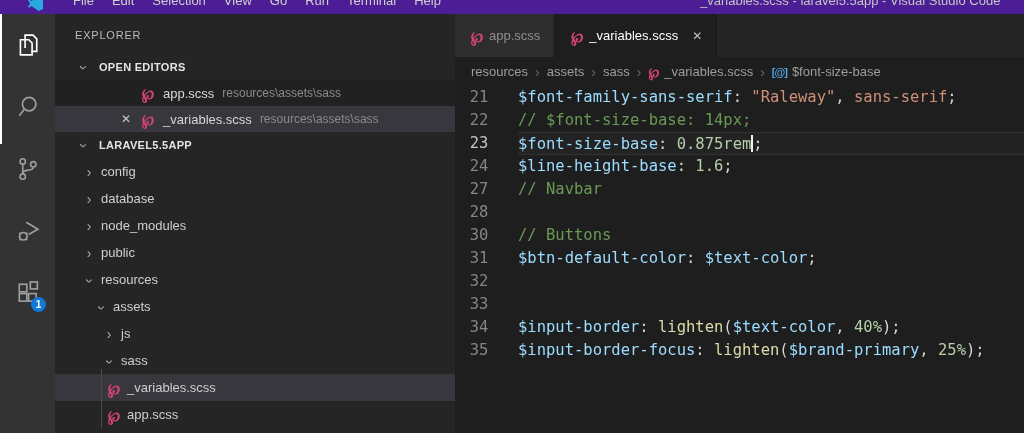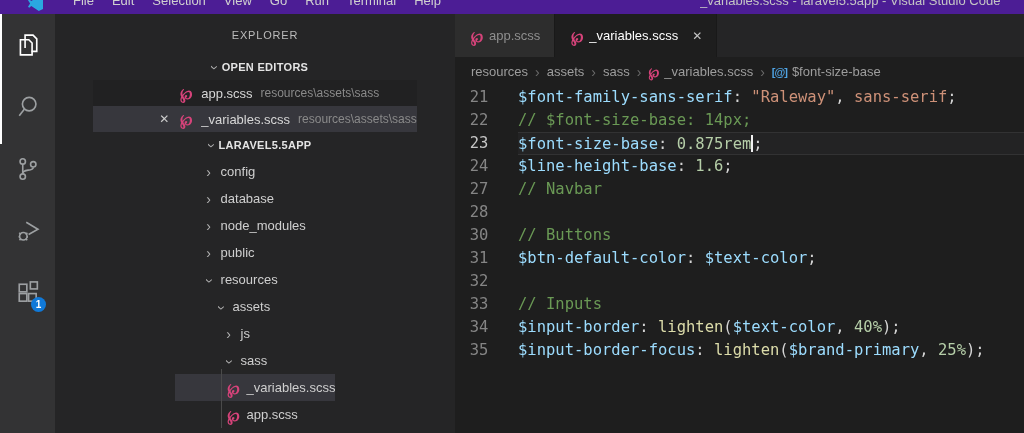--- a/index.html
+++ b/index.html
@@ -21,23 +21,23 @@
   
   .activitybar { width:55px; background:#333334; position:relative; flex:none; display:flex; flex-direction:column; }
   .active-indicator { position:absolute; left:0; top:0; width:2px; height:130px; background:#ffffff; }
   .act-slot { height:62px; display:flex; align-items:center; justify-content:center; position:relative; cursor:pointer; }
   .act-slot svg { width:28px; height:28px; stroke:#9da0a2; fill:none; stroke-width:1.4; }
   .act-slot.active svg { stroke:#ffffff; }
   .badge { position:absolute; right:9px; bottom:12px; min-width:15px; height:15px; border-radius:50%;
            background:#1079d8; color:#ffffff; font-size:10px; line-height:15px; text-align:center; font-weight:bold; }
 
   
-  .sidebar { width:400px; background:#252526; flex:none; display:flex; flex-direction:column; overflow:hidden;align-items:center; }
+  .sidebar { width:400px; background:#252526; flex:none; display:flex; flex-direction:column; overflow:hidden; }
   .sidebar-title { height:40px; line-height:42px; padding-left:20px; font-size:11px; letter-spacing:0.8px; color:#bbbbbb; }
-  .section-header { height:26px; display:flex; align-items:center; font-size:11px; font-weight:bold; color:#e4e4e4; padding-left:4px; cursor:pointer; letter-spacing:0.3px; }
+  .section-header { height:26px; display:flex; align-items:center; font-size:11px; font-weight:bold; color:#e4e4e4; padding-left:20px; cursor:pointer; letter-spacing:0.3px;gap:8px; }
   .chev { display:inline-block; width:16px; text-align:center; font-size:14px; color:#b0b0b0; font-weight:normal;
           transform-origin:50% 55%; }
   .chev.exp { transform:rotate(90deg); }
   .oe-row { height:26px; display:flex; align-items:center; padding-left:58px; cursor:pointer; }
   .oe-row.selected { background:#37373d; }
   .oe-row.dimrow { background:#212122; }
   .close-slot { width:26px; text-align:center; color:#cccccc; font-size:12px; }
   .sass-icon { color:#d6437a; font-weight:bold; font-size:15px; width:18px; text-align:center; display:inline-block; }
   .fname { margin-left:6px; color:#d7d7d7; }
   .fpath { margin-left:8px; color:#8a8a8a; font-size:12px; }
@@ -276,21 +276,20 @@
           <div class="line">
             <div class="gutter">31</div>
             <div class="content"><span class="tok c-var">$btn-default-color</span><span class="tok c-punct">: </span><span class="tok c-var">$text-color</span><span class="tok c-punct">;</span></div>
           </div>
           <div class="line">
             <div class="gutter">32</div>
             <div class="content"></div>
           </div>
           <div class="line">
             <div class="gutter">33</div>
-            <div class="content"><span class="tok c-com">// Inputs</span></div>
           </div>
           <div class="line">
             <div class="gutter">34</div>
             <div class="content"><span class="tok c-var">$input-border</span><span class="tok c-punct">: </span><span class="tok c-fn">lighten</span><span class="tok c-punct">(</span><span class="tok c-var">$text-color</span><span class="tok c-punct">, </span><span class="tok c-num">40%</span><span class="tok c-punct">);</span></div>
           </div>
           <div class="line">
             <div class="gutter">35</div>
             <div class="content"><span class="tok c-var">$input-border-focus</span><span class="tok c-punct">: </span><span class="tok c-fn">lighten</span><span class="tok c-punct">(</span><span class="tok c-var">$brand-primary</span><span class="tok c-punct">, </span><span class="tok c-num">25%</span><span class="tok c-punct">);</span></div>
           </div>
         </div>

